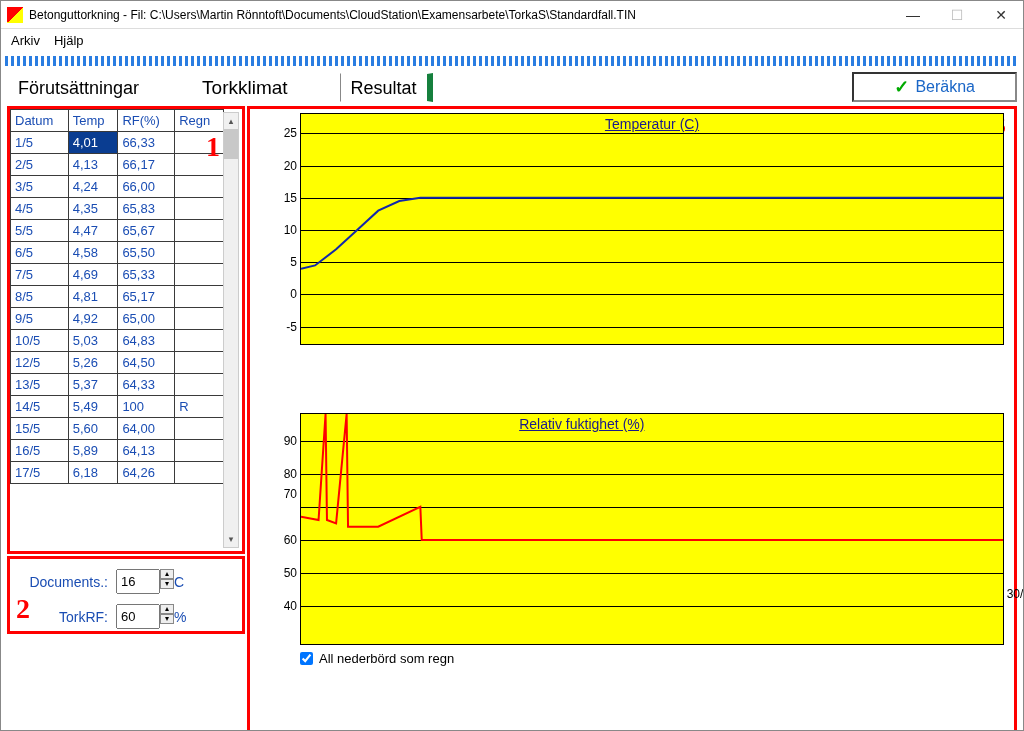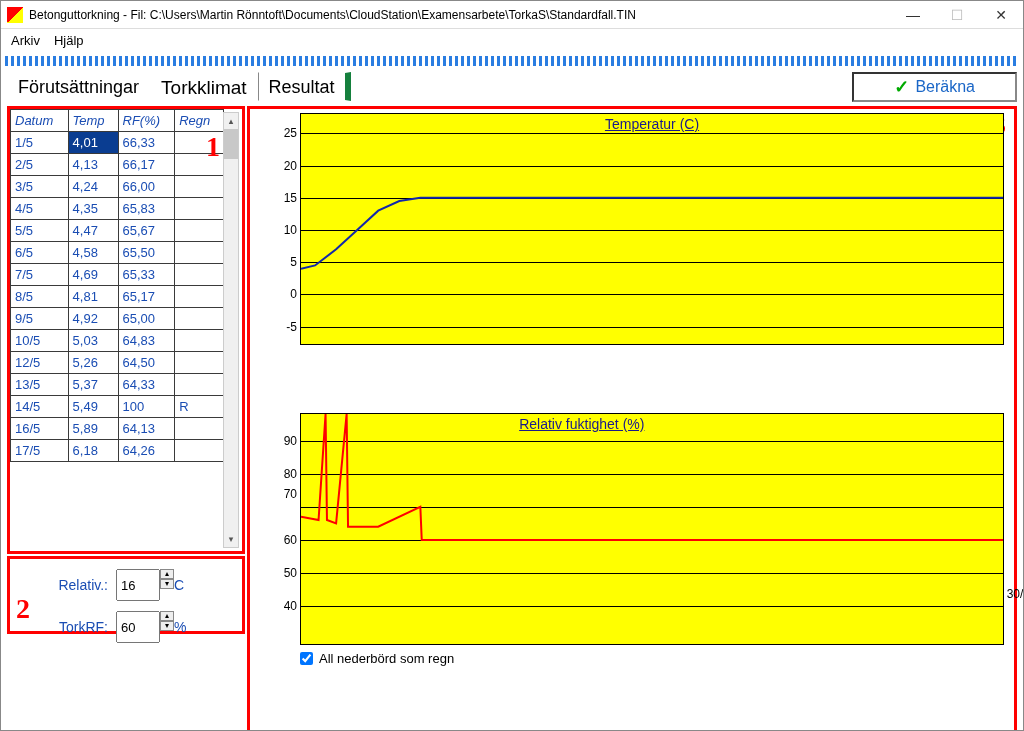--- a/index.html
+++ b/index.html
@@ -10,47 +10,47 @@
 .titlebar-text { flex: 1; color: #000; white-space: nowrap; overflow: hidden; }
 .win-controls { display: flex; }
 .win-btn { width: 44px; height: 28px; display: flex; align-items: center; justify-content: center; font-size: 14px; color: #333; cursor: pointer; }
 .win-btn.disabled { color: #bbb; }
 
 .menubar { display: flex; gap: 14px; padding: 4px 10px; font-size: 13px; background: #fff; }
 .menubar span { cursor: default; }
 
 .bluestrip { height: 10px; margin: 4px 4px 0 4px; background: repeating-linear-gradient(90deg,#2a7de1 0 3px,#fff 3px 6px); }
 
-.topbar { display: flex; align-items: flex-start; padding: 6px 6px 4px 6px; }
+.topbar { display: flex; align-items: center; padding: 6px 6px 4px 6px; gap: 41px; }
 .tablabel { font-size: 18px; padding: 4px 10px 2px 10px; color: #000; cursor: pointer; border: 1px solid transparent; }
 .tablabel.active { font-size: 19px; }
 .calc-btn { margin-left: auto; height: 30px; padding: 0 40px; font-size: 16px; color: #1a66c7; background: #fff; border: 2px inset #888; display: flex; align-items: center; gap: 6px; cursor: pointer; }
 .check-icon { color: #0a0; font-weight: bold; font-size: 18px; }
 
 .content { display: flex; padding: 0 6px 6px 6px; gap: 2px; }
 .left { width: 238px; display: flex; flex-direction: column; gap: 2px; }
 .right { flex: 1; border: 3px solid #f00; padding: 4px 10px 4px 20px; position: relative; height: 674px; }
 .rbox { border: 3px solid #f00; position: relative; }
 .rnum { position: absolute; color: #f00; font-size: 28px; font-weight: bold; font-family: Georgia, serif; }
 
 
 .tablewrap { height: 448px; overflow: hidden; position: relative; }
 .dtable { border-collapse: collapse; width: calc(100% - 18px); font-size: 13px; }
 .dtable th, .dtable td { border: 1px solid #3a3a3a; padding: 2px 4px; text-align: left; background: #fff; height: 22px; }
-.dtable th { color: #1a4db3; font-weight: normal; font-style: italic; }
+.dtable th { color: #1a4db3; font-weight: normal; }
 .dtable td { color: #1a4db3; }
 .dtable td.sel { background: #0a3d91; color: #fff; }
 .scroll-track { position: absolute; right: 3px; top: 3px; bottom: 3px; width: 16px; background: #f0f0f0; border: 1px solid #ccc; }
 .scroll-arrow { height: 16px; display: flex; align-items: center; justify-content: center; font-size: 9px; color: #555; background: #f0f0f0; }
 .scroll-thumb { position: absolute; top: 16px; left: 0; right: 0; height: 30px; background: #c8c8c8; }
 
 
 .torkpanel { height: 78px; padding: 10px 8px; font-size: 14px; display: grid; grid-template-columns: 90px 50px 18px; row-gap: 10px; column-gap: 8px; align-items: center; }
 .torkpanel label { color: #1a4db3; text-align: right; }
-.torkpanel input { width: 44px; height: 32px; font-size: 13px; padding-left: 3px; }
+.torkpanel input { width: 44px; height: 25px; font-size: 13px; padding-left: 3px; }
 .spinwrap { display: flex; }
 .spinbtns { display: flex; flex-direction: column; }
 .spinbtns span { width: 14px; height: 10px; font-size: 8px; line-height: 8px; text-align: center; border: 1px solid #888; background: #eee; cursor: pointer; }
 .unit { color: #1a4db3; }
 
 
 .chart { background: #ffff00; border: 1px solid #000; position: relative; margin-left: 30px; }
 .chart1 { height: 232px; }
 .chart2 { height: 232px; margin-top: 50px; }
 .yaxis { position: absolute; left: -28px; top: 0; bottom: 0; width: 26px; }
@@ -180,20 +180,26 @@
               <td>64,33</td>
               <td></td>
             </tr>
             <tr>
               <td>14/5</td>
               <td>5,49</td>
               <td>100</td>
               <td>R</td>
             </tr>
             <tr>
+              <td>15/5</td>
+              <td>5,60</td>
+              <td>64,00</td>
+              <td></td>
+            </tr>
+            <tr>
               <td>16/5</td>
               <td>5,89</td>
               <td>64,13</td>
               <td></td>
             </tr>
             <tr>
               <td>17/5</td>
               <td>6,18</td>
               <td>64,26</td>
               <td></td>
@@ -202,21 +208,21 @@
       </table>
       <div class="scroll-track">
         <div class="scroll-arrow">▴</div>
         <div class="scroll-thumb"></div>
         <div class="scroll-arrow" style="position:absolute;bottom:0;left:0;right:0">▾</div>
       </div>
     </div>
 
     <div class="rbox torkpanel">
       <span class="rnum" style="left:6px;bottom:6px">2</span>
-      <label>Relativ.:</label>
+      <label>Documents.:</label>
       <div class="spinwrap">
         <input value="16" style="">
         <div class="spinbtns">
             <span>▴</span>
             <span>▾</span>
           </div>
       </div>
       <span class="unit">C</span>
       <label>TorkRF:</label>
       <div class="spinwrap">

